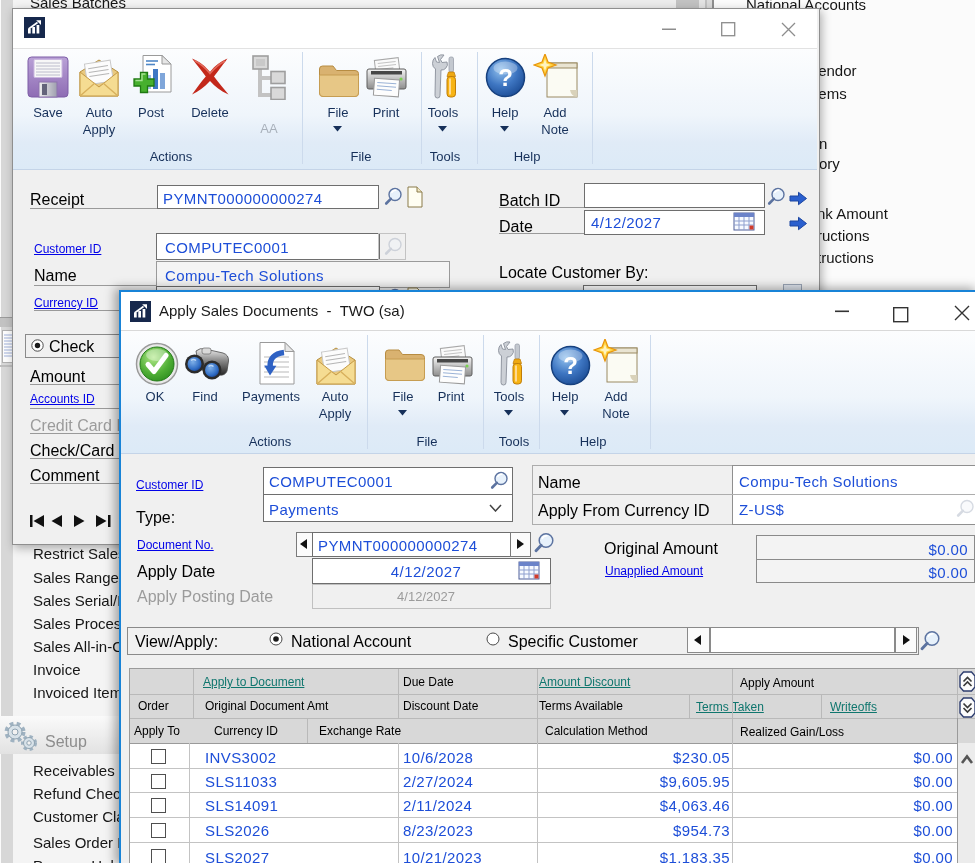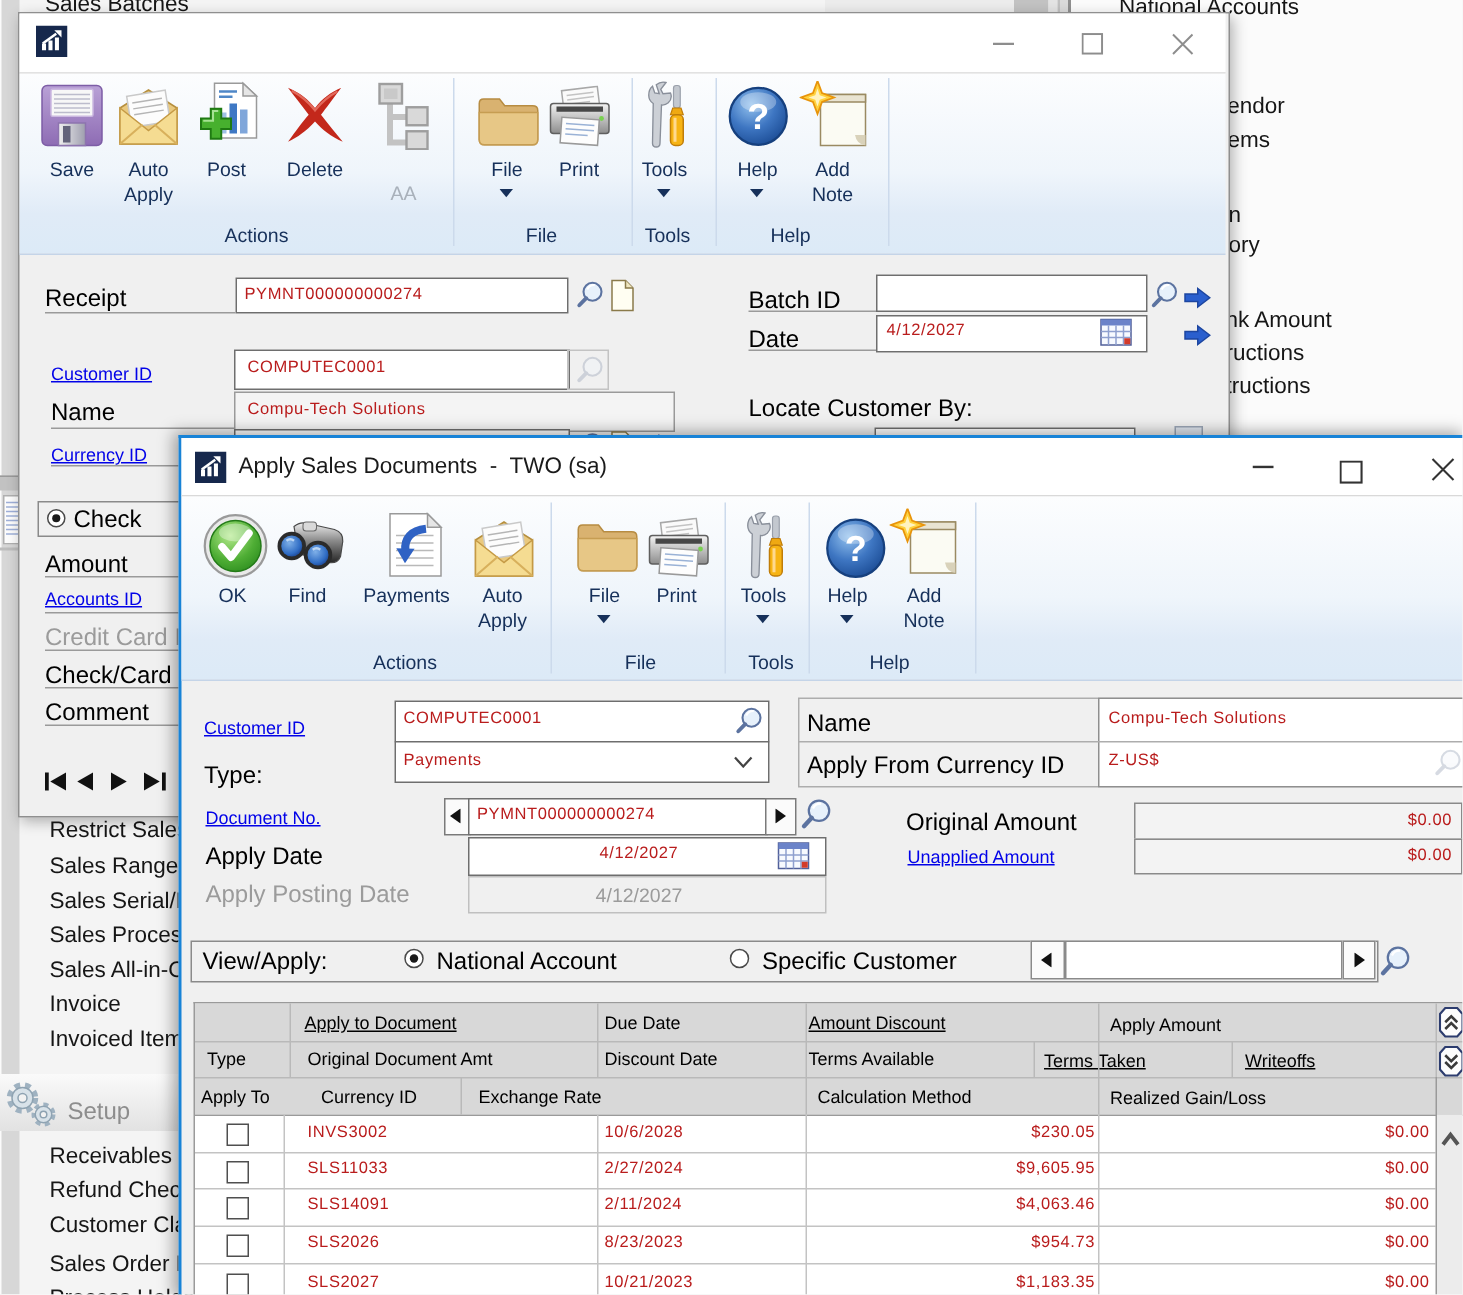--- a/index.html
+++ b/index.html
@@ -1,28 +1,28 @@
 <!DOCTYPE html>
 <html><head>
 <meta charset="utf-8">
 <style>
 html,body{margin:0;padding:0}
 #page{position:relative;width:975px;height:863px;overflow:hidden;background:#f4f4f4;font-family:"Liberation Sans",sans-serif}
 .ab{position:absolute}
 .nav{position:absolute;font-size:15px;color:#161616;white-space:nowrap}
 .lbl{position:absolute;font-size:16px;color:#000;white-space:nowrap}
-.val{position:absolute;font-size:11px;color:#b91c1c;white-space:nowrap;letter-spacing:0.4px}
+.val{position:absolute;font-size:15px;color:#1d4ed8;white-space:nowrap;letter-spacing:0.4px}
 .link{position:absolute;font-size:12px;color:#0202e8;text-decoration:underline;white-space:nowrap}
 .box{position:absolute;background:#fff;border:1px solid #6e6e6e}
 .ul{position:absolute;height:1px;background:#9a9a9a}
 .ribbon{position:absolute;background:linear-gradient(#fcfdfe 0%,#eff5fb 55%,#e0ebf7 78%,#dceaf7 100%);border-bottom:1px solid #c4d4e8}
 .rsep{position:absolute;width:1px;background:#ccdaec}
 .glab{position:absolute;font-size:13px;color:#16305a;white-space:nowrap;transform:translateX(-50%)}
 .titbtn{position:absolute}
-.hdrlink{position:absolute;font-size:12px;color:#000000;text-decoration:underline;white-space:nowrap}
+.hdrlink{position:absolute;font-size:12px;color:#0f766e;text-decoration:underline;white-space:nowrap}
 .cell{position:absolute;font-size:12px;color:#000;white-space:nowrap}
 .gline{position:absolute;background:#c3c3c3}
 .chk{position:absolute;width:13px;height:13px;background:#fff;border:1px solid #4f4f4f}
 </style>
 </head>
 <body>
 <div id="page">
 
 <div id="bg">
   <div class="ab" style="left:0;top:0;width:13px;height:863px;background:#d7d7d7"></div>
@@ -625,21 +625,21 @@
 
   <div id="tbl" class="ab" style="left:8px;top:376px;width:848px;height:199px;border:1px solid #9a9a9a;border-right:none;border-bottom:none">
     <div class="ab" style="left:0;top:0;width:848px;height:74px;background:#d8d8d8"></div>
     <div class="ab" style="left:0;top:74px;width:848px;height:125px;background:#fff"></div>
 
     <div class="hdrlink" style="left:73px;top:6px">Apply to Document</div>
     <div class="cell" style="left:273px;top:6px">Due Date</div>
     <div class="hdrlink" style="left:409px;top:6px">Amount Discount</div>
     <div class="cell" style="left:610px;top:7px">Apply Amount</div>
 
-    <div class="cell" style="left:8px;top:30px">Type</div>
+    <div class="cell" style="left:8px;top:30px">Order</div>
     <div class="cell" style="left:75px;top:30px">Original Document Amt</div>
     <div class="cell" style="left:273px;top:30px">Discount Date</div>
     <div class="cell" style="left:409px;top:30px">Terms Available</div>
     <div class="hdrlink" style="left:566px;top:31px">Terms Taken</div>
     <div class="hdrlink" style="left:700px;top:31px">Writeoffs</div>
 
     <div class="cell" style="left:4px;top:55px">Apply To</div>
     <div class="cell" style="left:84px;top:55px">Currency ID</div>
     <div class="cell" style="left:189px;top:55px">Exchange Rate</div>
     <div class="cell" style="left:415px;top:55px">Calculation Method</div>

